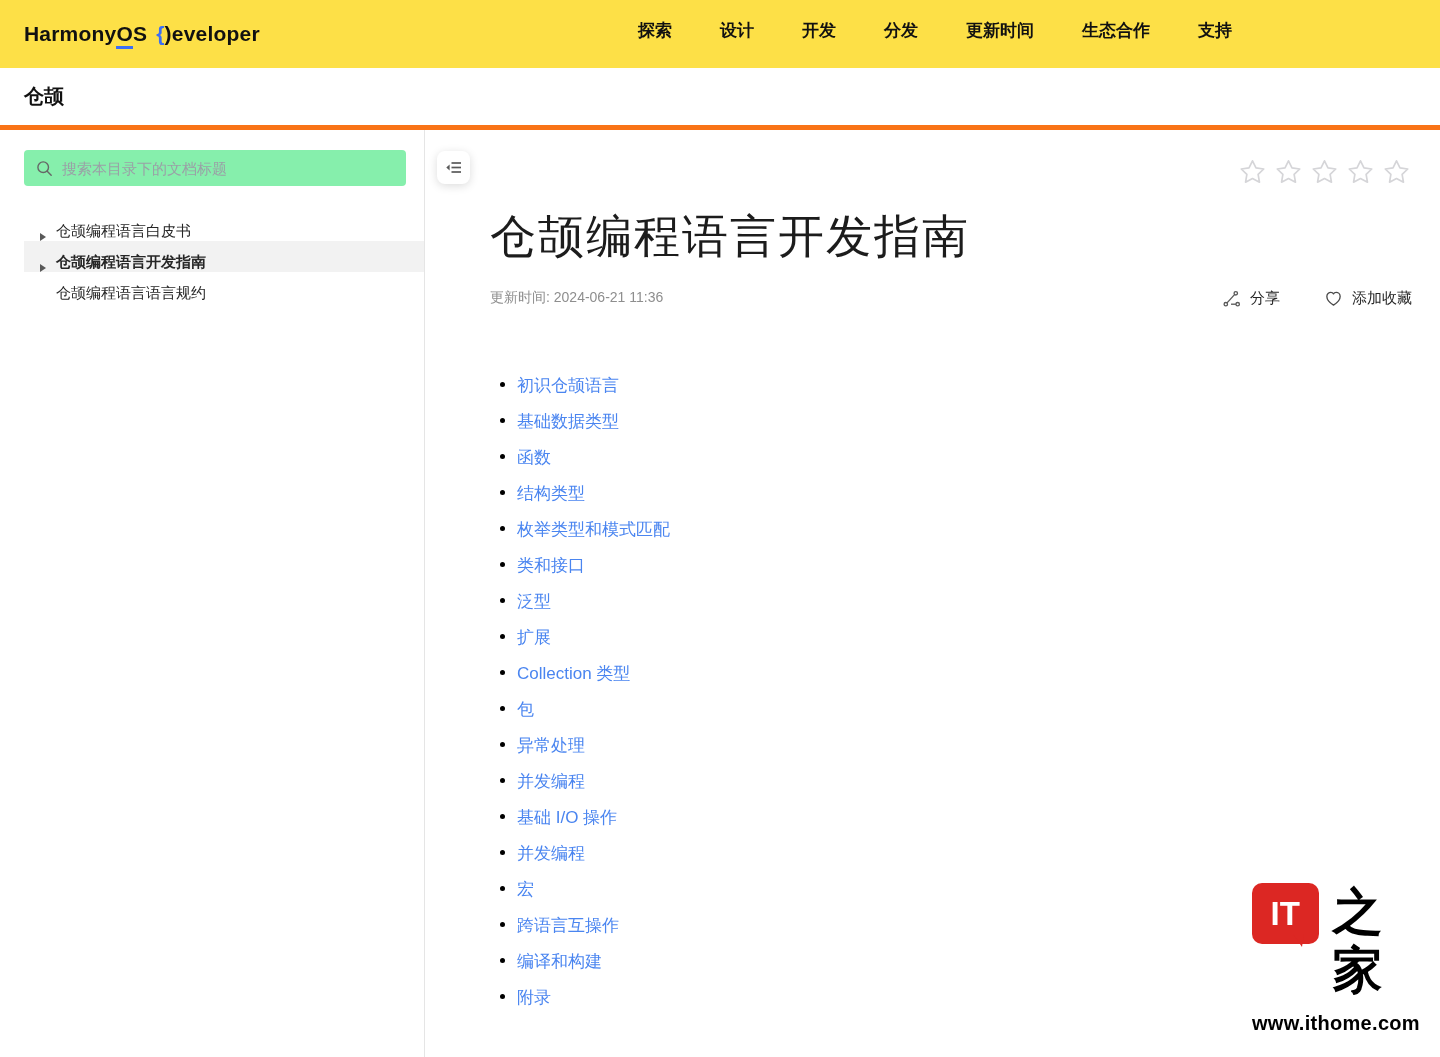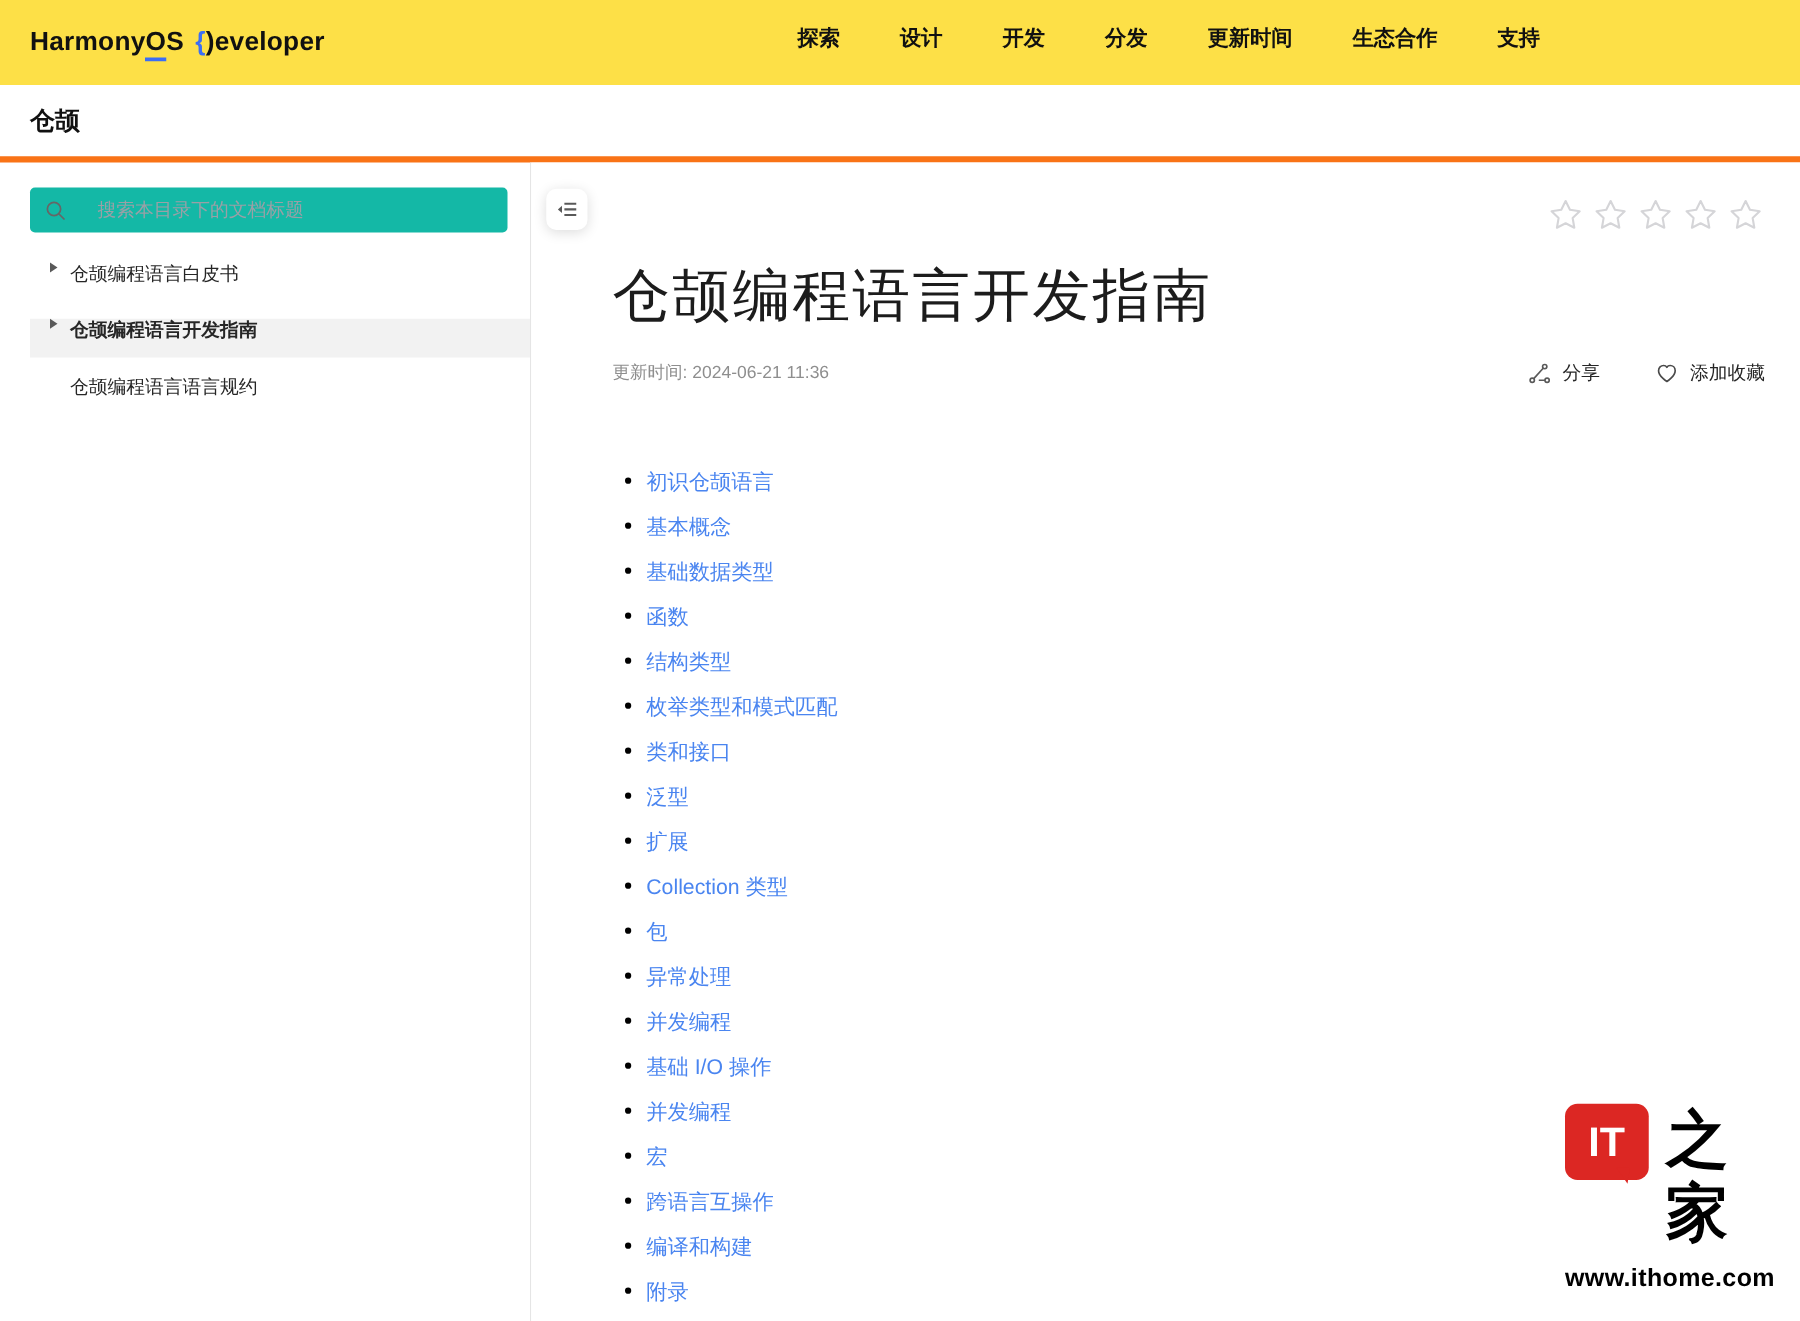--- a/index.html
+++ b/index.html
@@ -18,29 +18,29 @@
   .topnav { position:absolute; left:638px; top:0; height:60px; display:flex; align-items:center; gap:48px; }
   .topnav a { text-decoration:none; color:#111; font-size:17px; font-weight:700; white-space:nowrap; cursor:pointer; }
 
   
   .subheader { height:62px; background:#fff; border-bottom:5px solid #f97316; display:flex; align-items:center; }
   .subheader h1 { margin-left:24px; font-size:20px; font-weight:700; color:#111; }
 
   
   .workspace { display:flex; height:935px; }
   .sidebar { width:425px; border-right:1px solid #e5e5e5; padding-top:20px; flex:none; }
-  .searchbox { margin:0 18px 0 24px; height:36px; background:#14b8a6; border-radius:4px;
-    display:flex; align-items:center; padding:0 12px;gap:16px; }
+  .searchbox { margin:0 18px 0 24px; height:36px; background:#86efac; border-radius:4px;
+    display:flex; align-items:center; padding:0 12px; }
   .searchbox svg { flex:none; margin-right:9px; }
   .searchbox input { border:none; outline:none; background:transparent; font-size:15px; width:100%;
     font-family:inherit; color:#333; }
   .searchbox input::placeholder { color:#9aa0a6; }
   .tree { margin-top:24px; }
-  .tree-row { height:31px; display:flex; align-items:flex-start; margin-left:24px; padding-left:16px;
-    font-size:15px; color:#262626; cursor:pointer; position:relative;margin-top:14px; }
+  .tree-row { height:31px; display:flex; align-items:flex-end; margin-left:24px; padding-left:16px;
+    font-size:15px; color:#262626; cursor:pointer; position:relative; }
   .tree-row .arrow { width:0; height:0; border-left:6px solid #595959; border-top:4.5px solid transparent;
     border-bottom:4.5px solid transparent; margin-right:10px; flex:none; }
   .tree-row .no-arrow { width:6px; margin-right:10px; flex:none; }
   .tree-row.active { background:#f2f2f2; font-weight:700; }
 
   
   .content { flex:1; position:relative; background:#fff; }
   .toc-toggle { position:absolute; left:12px; top:21px; width:33px; height:33px; background:#fff;
     border:none; border-radius:8px; box-shadow:0 2px 10px rgba(0,0,0,.14); display:flex;
     align-items:center; justify-content:center; cursor:pointer; }
@@ -171,21 +171,20 @@
               <svg width="19" height="19" viewBox="0 0 20 20">
                 <path d="M10 17 C10 17 3 12.6 3 7.9 C3 5.3 5 3.6 7.2 3.6 C8.6 3.6 9.6 4.4 10 5.1 C10.4 4.4 11.4 3.6 12.8 3.6 C15 3.6 17 5.3 17 7.9 C17 12.6 10 17 10 17 Z" fill="none" stroke="#4a4a4a" stroke-width="1.4" stroke-linejoin="round"></path>
               </svg>
               <span>添加收藏</span>
             </span>
           </div>
         </div>
 
         <ul class="toc-list">
           <li><a>初识仓颉语言</a></li>
-          <li><a>基本概念</a></li>
           <li><a>基础数据类型</a></li>
           <li><a>函数</a></li>
           <li><a>结构类型</a></li>
           <li><a>枚举类型和模式匹配</a></li>
           <li><a>类和接口</a></li>
           <li><a>泛型</a></li>
           <li><a>扩展</a></li>
           <li><a>Collection 类型</a></li>
           <li><a>包</a></li>
           <li><a>异常处理</a></li>

